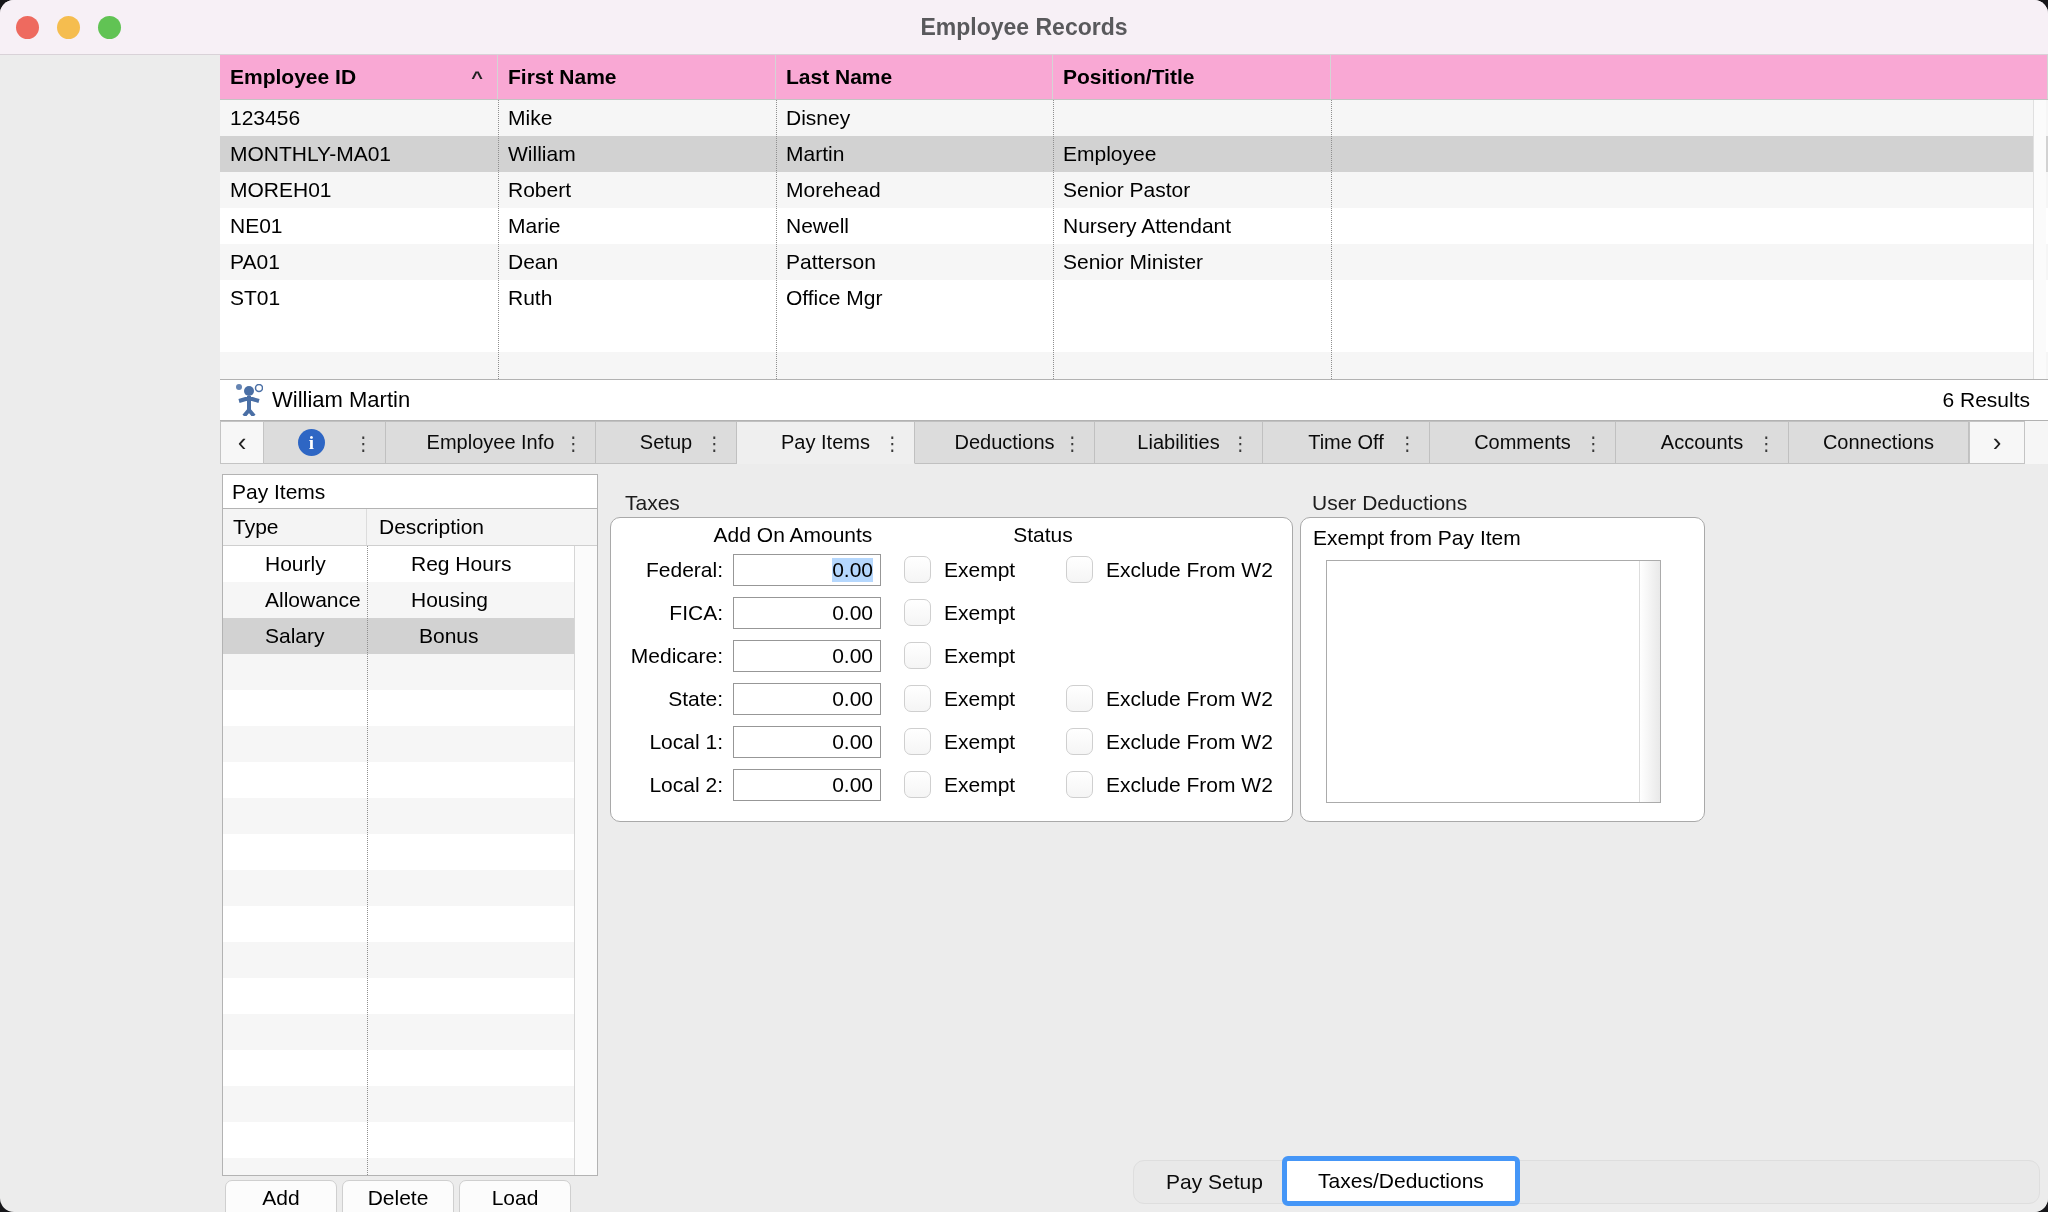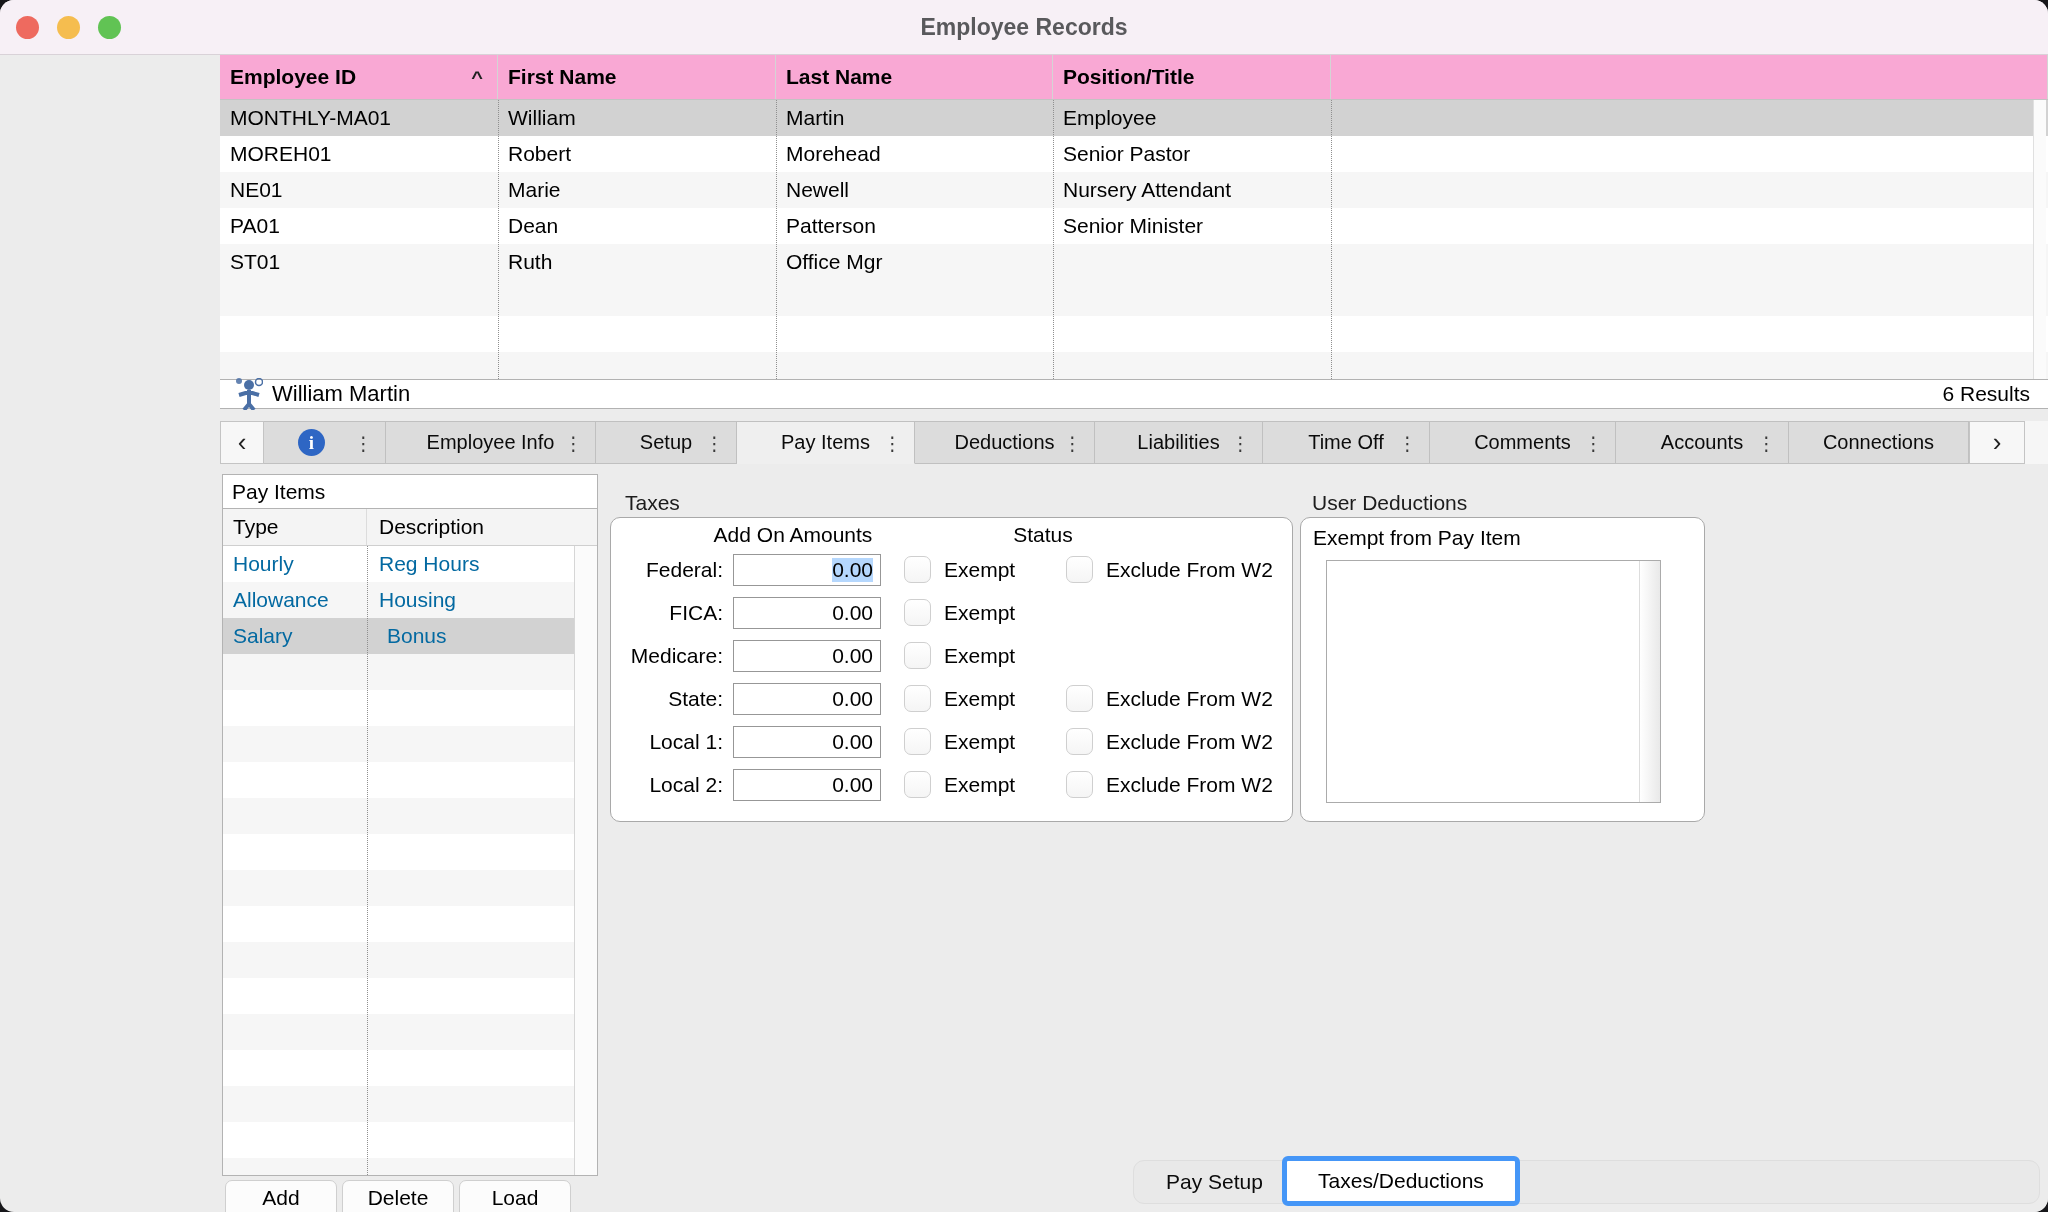--- a/index.html
+++ b/index.html
@@ -36,21 +36,21 @@
   .emp-row:nth-child(odd){background:#fff;}
   .emp-row:nth-child(even){background:#f6f6f6;}
   .emp-row.selected{background:#d2d2d2;}
   .emp-col{box-sizing:border-box;}
   .emp-row .emp-col{line-height:36px;padding-left:10px;white-space:nowrap;overflow:hidden;}
   .c1{width:278px;} .c2{width:278px;} .c3{width:277px;} .c4{width:278px;} .c5{flex:1;}
   .vsep{position:absolute;top:0;bottom:0;width:0;border-left:1px dotted #8f8f8f;pointer-events:none;}
   .emp-scrollgutter{position:absolute;right:2px;top:0;bottom:0;width:12px;background:#fbfbfb;border-left:1px solid #e0e0e0;}
 
   
-  .banner{position:absolute;left:220px;top:379px;width:1828px;height:30px;box-sizing:border-box;background:#fff;border-top:1px solid #b2b2b2;border-bottom:1px solid #b2b2b2;display:flex;align-items:center;}
+  .banner{position:absolute;left:220px;top:379px;width:1828px;height:42px;box-sizing:border-box;background:#fff;border-top:1px solid #b2b2b2;border-bottom:1px solid #b2b2b2;display:flex;align-items:center;}
   .banner-icon{margin-left:14px;width:30px;height:32px;display:flex;align-items:center;justify-content:center;}
   .banner-name{margin-left:8px;font-size:22px;color:#000;}
   .banner-results{margin-left:auto;margin-right:18px;font-size:21px;color:#000;}
 
   
   .tabstrip{position:absolute;left:220px;top:421px;width:1828px;height:43px;background:#f6f6f6;display:flex;}
   .tab-scroll{width:44px;box-sizing:border-box;background:#f7f7f7;border:1px solid #c4c4c4;display:flex;align-items:center;justify-content:center;font-size:26px;color:#222;}
   .tab-scroll.right{width:56px;}
   .tab{position:relative;box-sizing:border-box;background:#dcdcdc;border:1px solid #c0c0c0;border-left:none;display:flex;align-items:center;justify-content:center;font-size:20px;color:#0b0b0b;white-space:nowrap;}
   .tab.active{background:#efefef;border-bottom-color:#efefef;}
@@ -62,21 +62,21 @@
   .content{position:absolute;left:220px;top:464px;width:1828px;height:748px;background:#ececec;border-top-right-radius:10px;}
 
   
   .pi-panel{position:absolute;left:2px;top:10px;width:376px;height:702px;box-sizing:border-box;background:#fff;border:1px solid #b3b3b3;}
   .pi-title{height:33px;line-height:33px;padding-left:9px;font-size:21px;color:#000;border-bottom:1px solid #b3b3b3;background:#fff;}
   .pi-header{display:flex;height:36px;background:#f4f4f4;border-bottom:1px solid #cfcfcf;font-size:21px;color:#000;}
   .pi-header .pic1{width:144px;box-sizing:border-box;border-right:1px solid #dcdcdc;line-height:36px;padding-left:10px;}
   .pi-header .pic2{flex:1;line-height:36px;padding-left:12px;}
   .pi-body{position:relative;height:629px;background:repeating-linear-gradient(to bottom,#ffffff 0 36px,#f6f6f6 36px 72px);overflow:hidden;}
   .pi-rows{position:absolute;left:0;top:0;right:22px;}
-  .pi-row{display:flex;height:36px;font-size:21px;color:#0369a1;}
+  .pi-row{display:flex;height:36px;font-size:21px;color:#000000;padding-left:32px;}
   .pi-row:nth-child(odd){background:#fff;}
   .pi-row:nth-child(even){background:#f6f6f6;}
   .pi-row.selected{background:#d2d2d2;gap:8px;}
   .pi-row .pic1{width:144px;box-sizing:border-box;line-height:36px;padding-left:10px;}
   .pi-row .pic2{flex:1;line-height:36px;padding-left:12px;}
   .pi-gutter{position:absolute;right:0;top:0;bottom:0;width:22px;background:#fbfbfb;border-left:1px solid #d6d6d6;}
   .pi-buttons{position:absolute;left:5px;top:716px;display:flex;gap:5px;}
   .pi-btn{width:112px;height:40px;box-sizing:border-box;background:#fcfcfc;border:1px solid #cfcfcf;border-radius:7px;font-size:21px;color:#000;display:flex;align-items:flex-start;justify-content:center;padding-top:5px;}
 
   
@@ -133,20 +133,27 @@
       <div class="emp-col c5"></div>
     </div>
     <div class="emp-body">
 
       <div class="vsep" style="left:278px"></div>
       <div class="vsep" style="left:556px"></div>
       <div class="vsep" style="left:833px"></div>
       <div class="vsep" style="left:1111px"></div>
       <div class="emp-scrollgutter"></div>
 
+        <div class="emp-row">
+          <div class="emp-col c1">123456</div>
+          <div class="emp-col c2">Mike</div>
+          <div class="emp-col c3">Disney</div>
+          <div class="emp-col c4"></div>
+          <div class="emp-col c5"></div>
+        </div>
 
         <div class="emp-row selected">
           <div class="emp-col c1">MONTHLY-MA01</div>
           <div class="emp-col c2">William</div>
           <div class="emp-col c3">Martin</div>
           <div class="emp-col c4">Employee</div>
           <div class="emp-col c5"></div>
         </div>
 
         <div class="emp-row">

